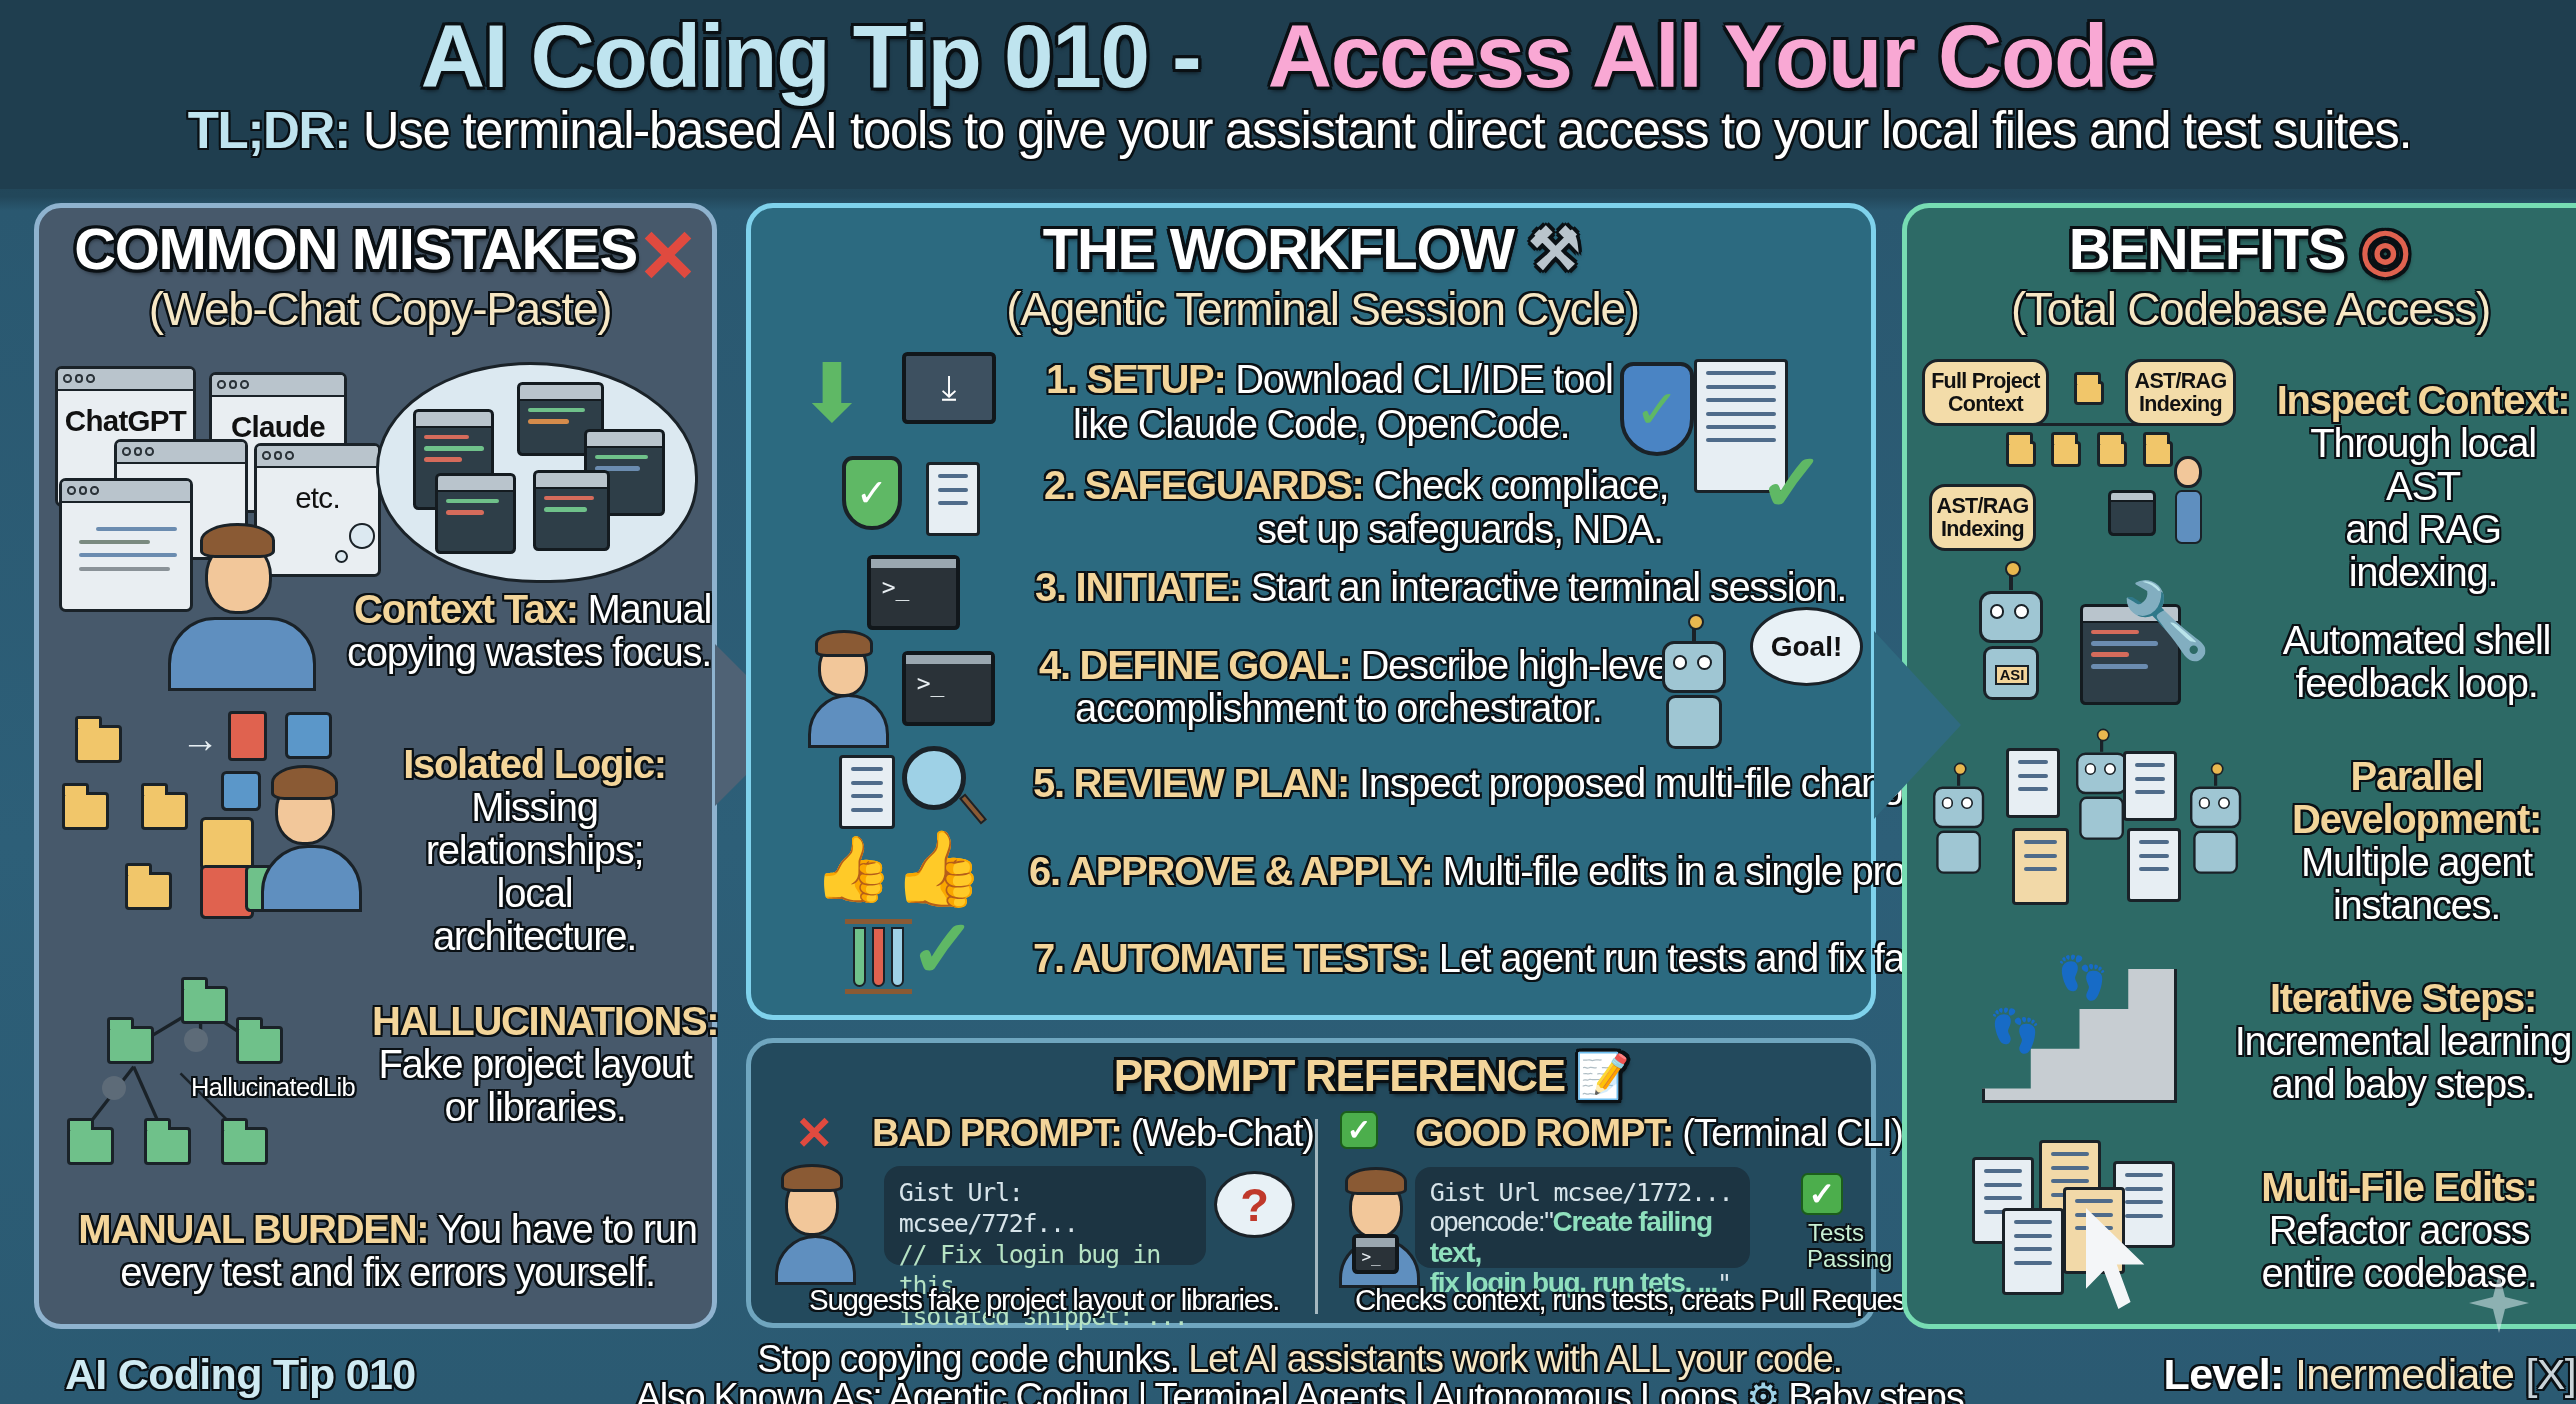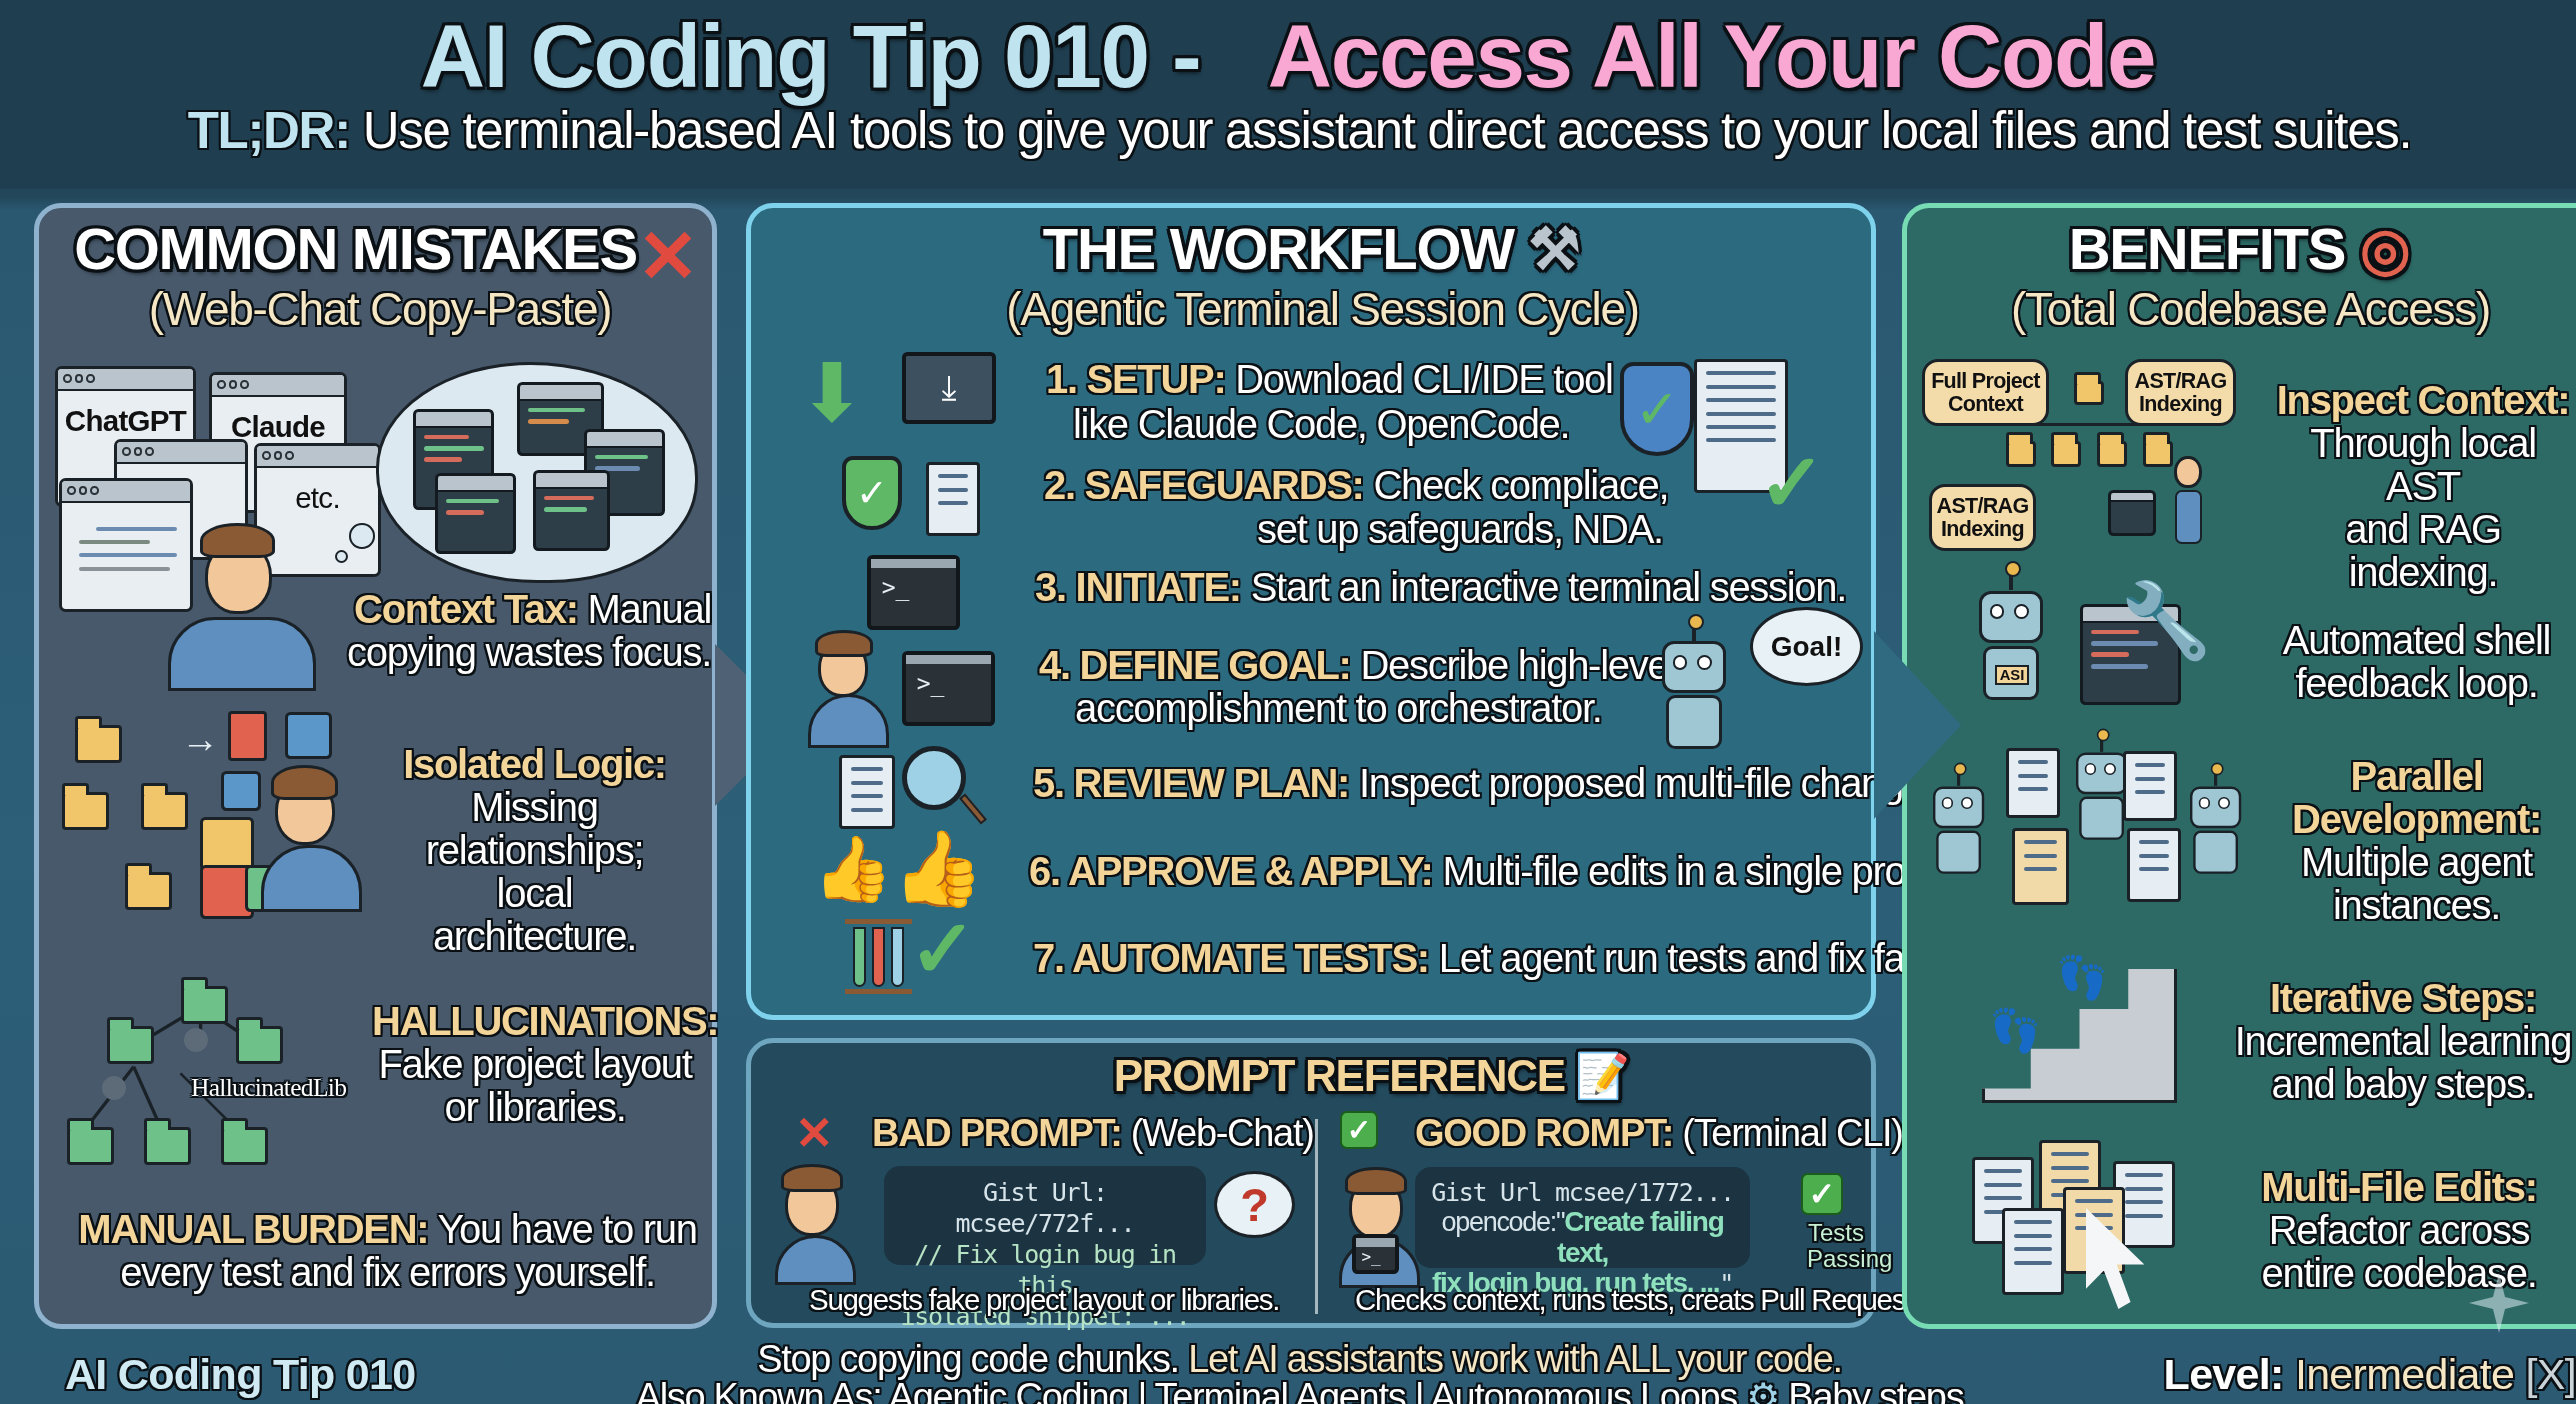--- a/index.html
+++ b/index.html
@@ -85,21 +85,21 @@
   .robot .rh { position: absolute; width: 64px; height: 52px; background: #9fc6d3; border: 3.4px solid #1a2228; border-radius: 12px; }
   .robot .rb { position: absolute; width: 56px; height: 54px; background: #9fc6d3; border: 3.4px solid #1a2228; border-radius: 9.4px; }
   .robot .ant { position: absolute; width: 4px; height: 19px; background: #1a2228; }
   .robot .ant::after { content: ""; position: absolute; top: -9.4px; left: -4px; width: 12px; height: 12px; border-radius: 50%; background: #e9b84f; border: 2px solid #1a2228; }
   .robot .eye { position: absolute; width: 14.8px; height: 14.8px; border-radius: 50%; background: #fff; border: 2.7px solid #1a2228; }
 
   .bubble { position: absolute; background: #e8f1f6; border: 3.4px solid #1a2228; border-radius: 50%; color: #111; font-weight: bold; display: flex; align-items: center; justify-content: center; }
 
   .tag { position: absolute; background: #f3dca9; border: 3.4px solid #1a2228; border-radius: 16px; color: #111; font-weight: bold; font-size: 21.5px; line-height: 23px; text-align: center; display: flex; align-items: center; justify-content: center; letter-spacing: -0.7px; }
 
-  .code-box { position: absolute; background: #1c3442; border-radius: 16px; font-family: "DejaVu Sans Mono", monospace; font-size: 25px; line-height: 31px; padding: 10.7px 14.8px; color: #d7e4ea; letter-spacing: -1.3px; text-align: center; }
+  .code-box { position: absolute; background: #1c3442; border-radius: 16px; font-family: "DejaVu Sans Mono", monospace; font-size: 25px; line-height: 31px; padding: 10.7px 14.8px; color: #d7e4ea; letter-spacing: -1.3px; }
   .code-box .c { color: #b6e3c4; }
   .code-box .g { color: #8fe0bd; font-family: "Liberation Sans", sans-serif; font-weight: bold; font-size: 28px; letter-spacing: -1.3px; }
 
   .check { position: absolute; background: #4cae4c; border: 2.7px solid #1b5e1b; border-radius: 6.7px; color: #fff; font-weight: bold; display: flex; align-items: center; justify-content: center; }
   .xmark { position: absolute; color: #e04a3f; font-weight: bold; }
 
   .footer-left { position: absolute; left: 42px; top: 1350px; font-size: 43px; font-weight: bold; color: #cfeaf2; letter-spacing: -0.7px; }
   .footer-mid1 { position: absolute; left: 0; width: 2576px; top: 1338px; text-align: center; font-size: 38px; letter-spacing: -1.3px; }
   .footer-mid2 { position: absolute; left: 0; width: 2576px; top: 1375px; text-align: center; font-size: 38px; letter-spacing: -1.3px; }
   .footer-right { position: absolute; right: 0; top: 1350px; font-size: 43px; letter-spacing: -0.7px; white-space: nowrap; }
@@ -248,21 +248,21 @@
   <line x1="180" y1="150" x2="260" y2="230" stroke="#1a2228" stroke-width="4"></line>
 </svg>
 <div class="folder green" style="left:181px; top:986px;"></div>
 <div class="folder green" style="left:107px; top:1026px;"></div>
 <div class="folder green" style="left:236px; top:1026px;"></div>
 <div class="folder green" style="left:67px; top:1127px;"></div>
 <div class="folder green" style="left:144px; top:1127px;"></div>
 <div class="folder green" style="left:221px; top:1127px;"></div>
 <div class="icon" style="left:184px; top:1028px; width:24px; height:24px; border-radius:50%; background:#5d6b78;"></div>
 <div class="icon" style="left:102px; top:1076px; width:24px; height:24px; border-radius:50%; background:#5d6b78;"></div>
-<div class="outline-sm" style="position:absolute; left:168px; top:1073px; font-size:25.5px; letter-spacing:-0.7px;font-family:Liberation Serif, serif;">HallucinatedLib</div>
+<div class="outline-sm" style="position:absolute; left:168px; top:1073px; font-size:25.5px; letter-spacing:-0.7px;">HallucinatedLib</div>
 
 <div class="item-text outline-sm" style="left:349px; top:1000px; width:349px;">
   <span class="k gold">HALLUCINATIONS:</span><br>
   <span>Fake project layout</span><br>
   <span>or libraries.</span>
 </div>
 
 <div class="item-text outline-sm" style="left:54px; top:1208px; width:644px;">
   <span class="k gold">MANUAL BURDEN:</span><span> You have to run</span><br>
   <span>every test and fix errors yourself.</span>

